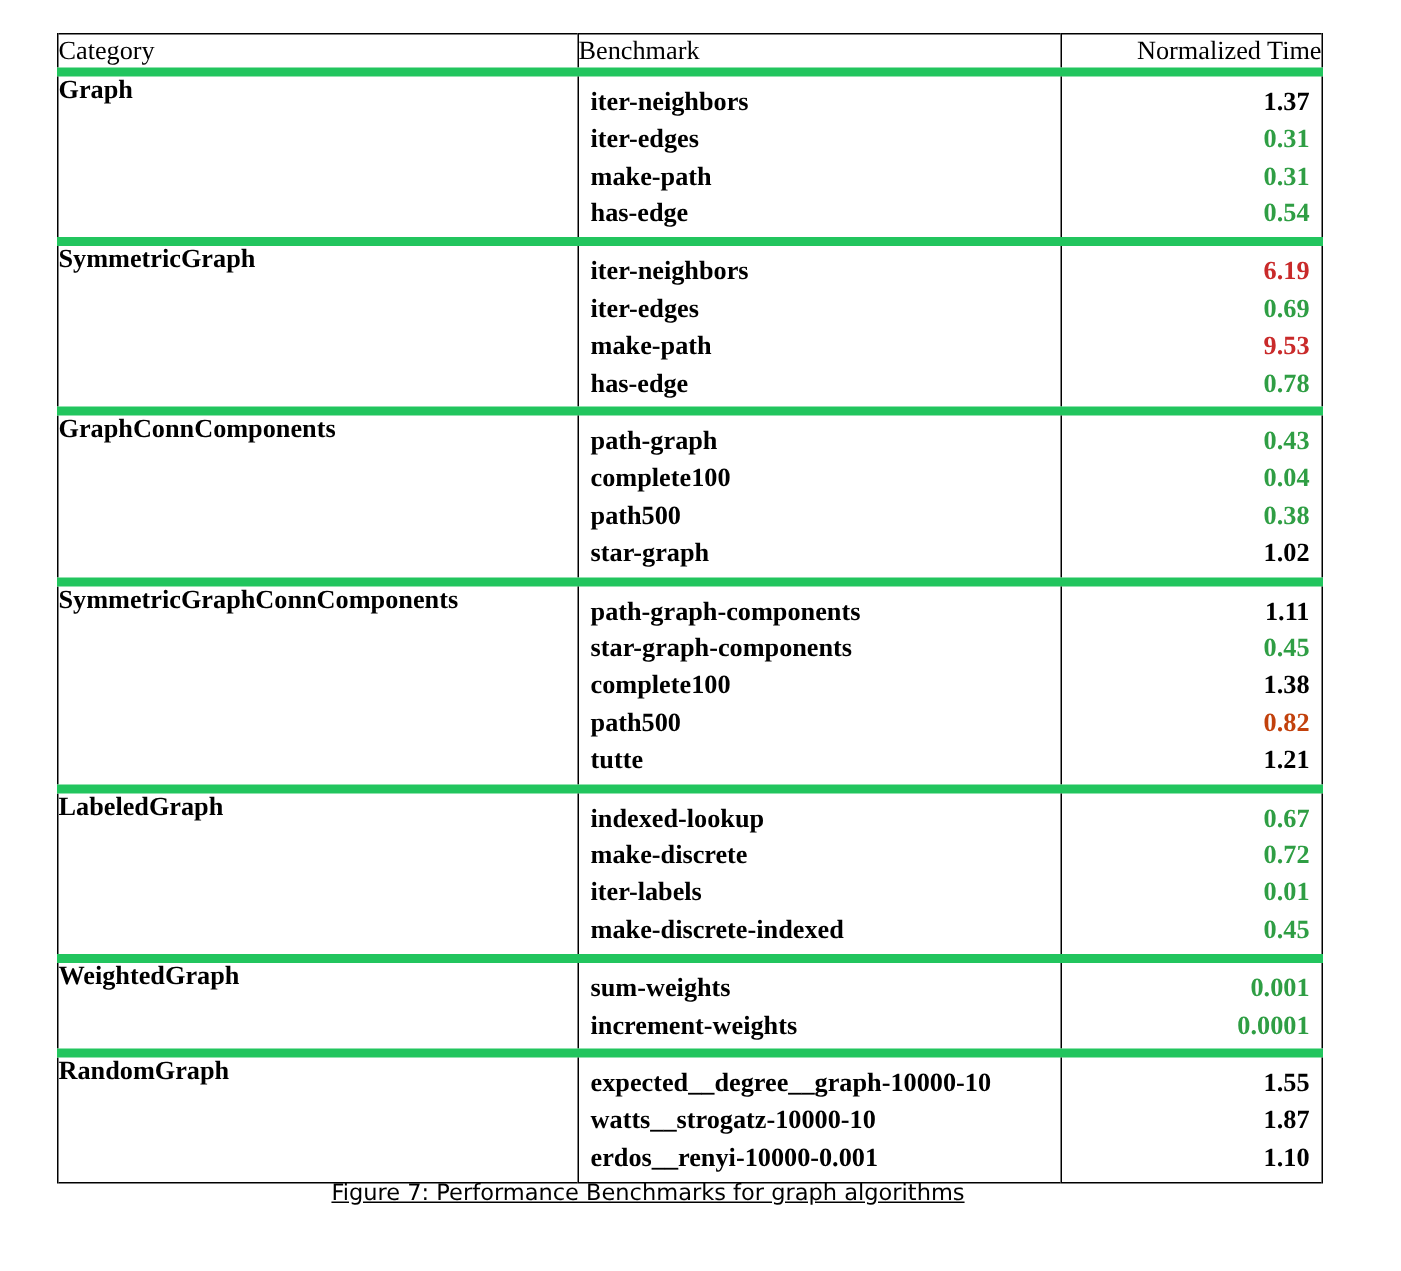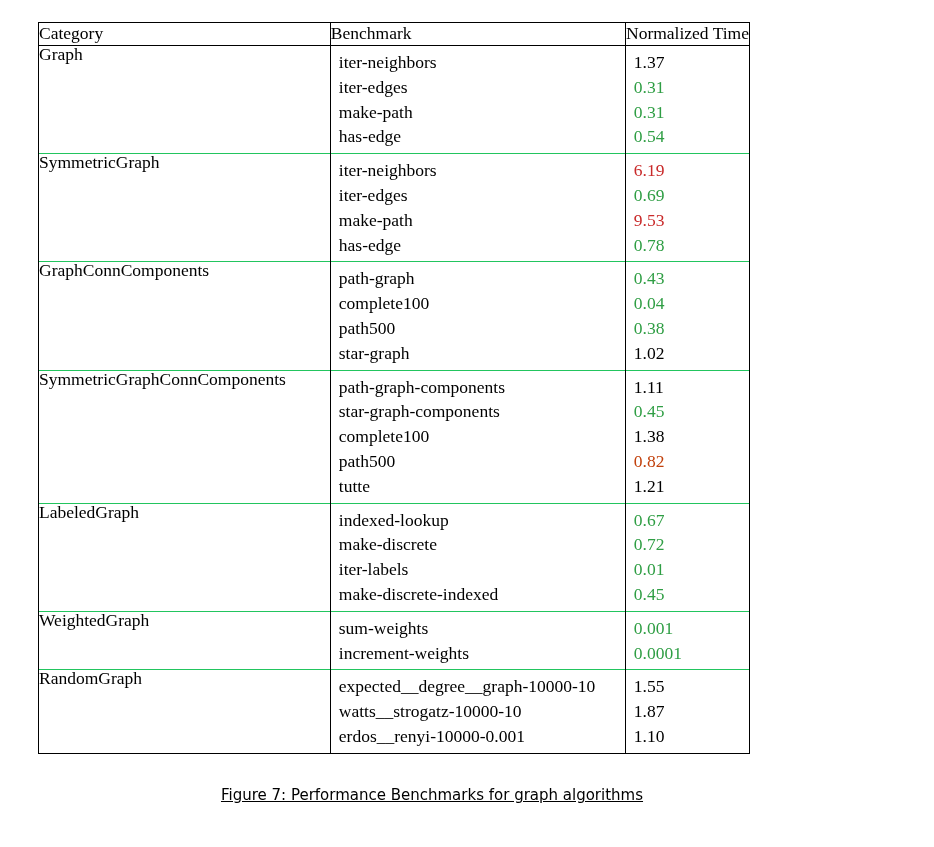--- a/index.html
+++ b/index.html
@@ -21,21 +21,21 @@
     box-sizing: border-box;
   }
   .table-wrap {
     position: absolute;
     left: 38px;
     top: 22px;
     width: 850px;
   }
   table.bench {
     border-collapse: collapse;
-    width: 712px;
+    width: 844px;
     font-size: 17.5px;
     line-height: 1.0;
   }
   table.bench th, table.bench td {
     border-left: 1px solid #000;
     border-right: 1px solid #000;
     padding: 0;
   }
   
   table.bench {
@@ -62,30 +62,32 @@
     text-align: left;
     white-space: nowrap;
   }
   td.bench-list, td.time-list {
     padding: 0;
     vertical-align: top;
   }
   td.bench-list { width: 322px; }
   td.time-list  { width: 176px; }
   .grp-top td {
-    border-top: 1px solid #22c55e;
+    border-top: 6px solid #22c55e;
+    font-weight: bold;
   }
   .cell-line {
     height: 24.8px;
     line-height: 24.8px;
     padding: 0 8px;
     white-space: nowrap;
     overflow: hidden;
   }
   .cell-line.num {
+    text-align: right;
   }
   .pad-top {
     padding-top: 4px;
   }
   .pad-bot {
     padding-bottom: 4px;
   }
   .caption {
     position: absolute;
     left: 0;

